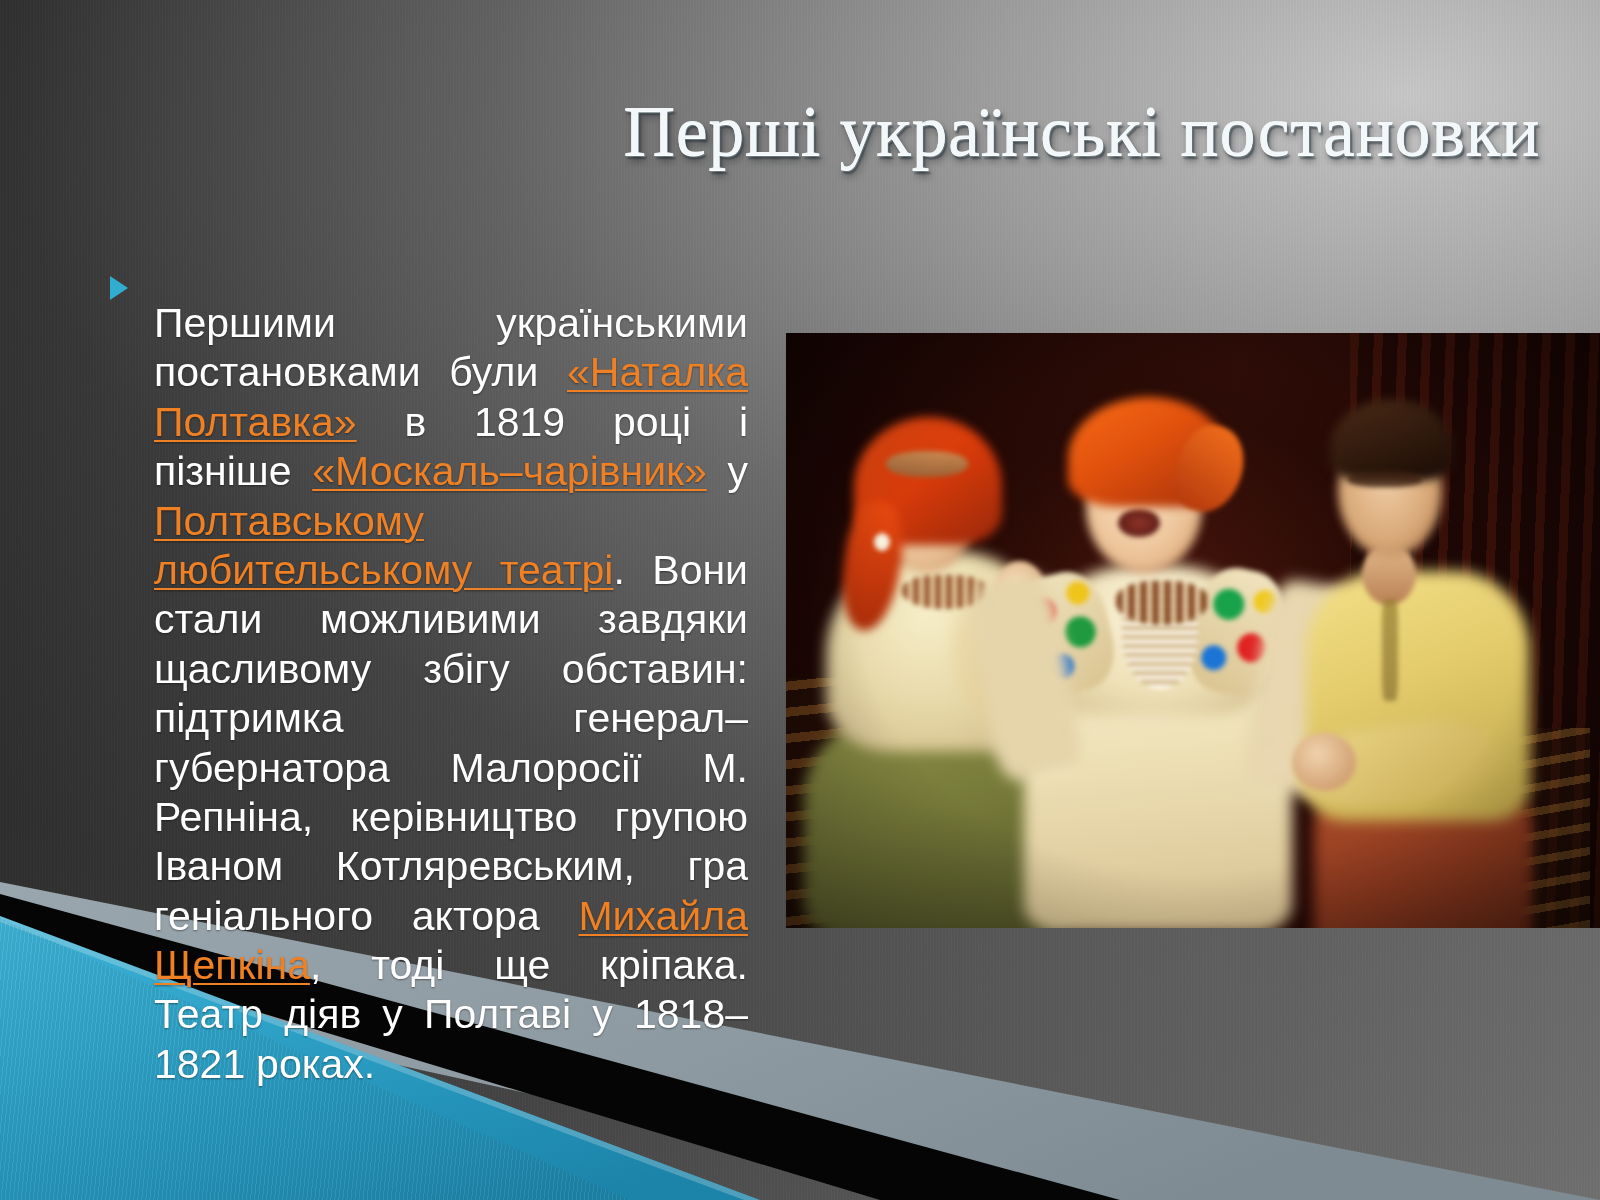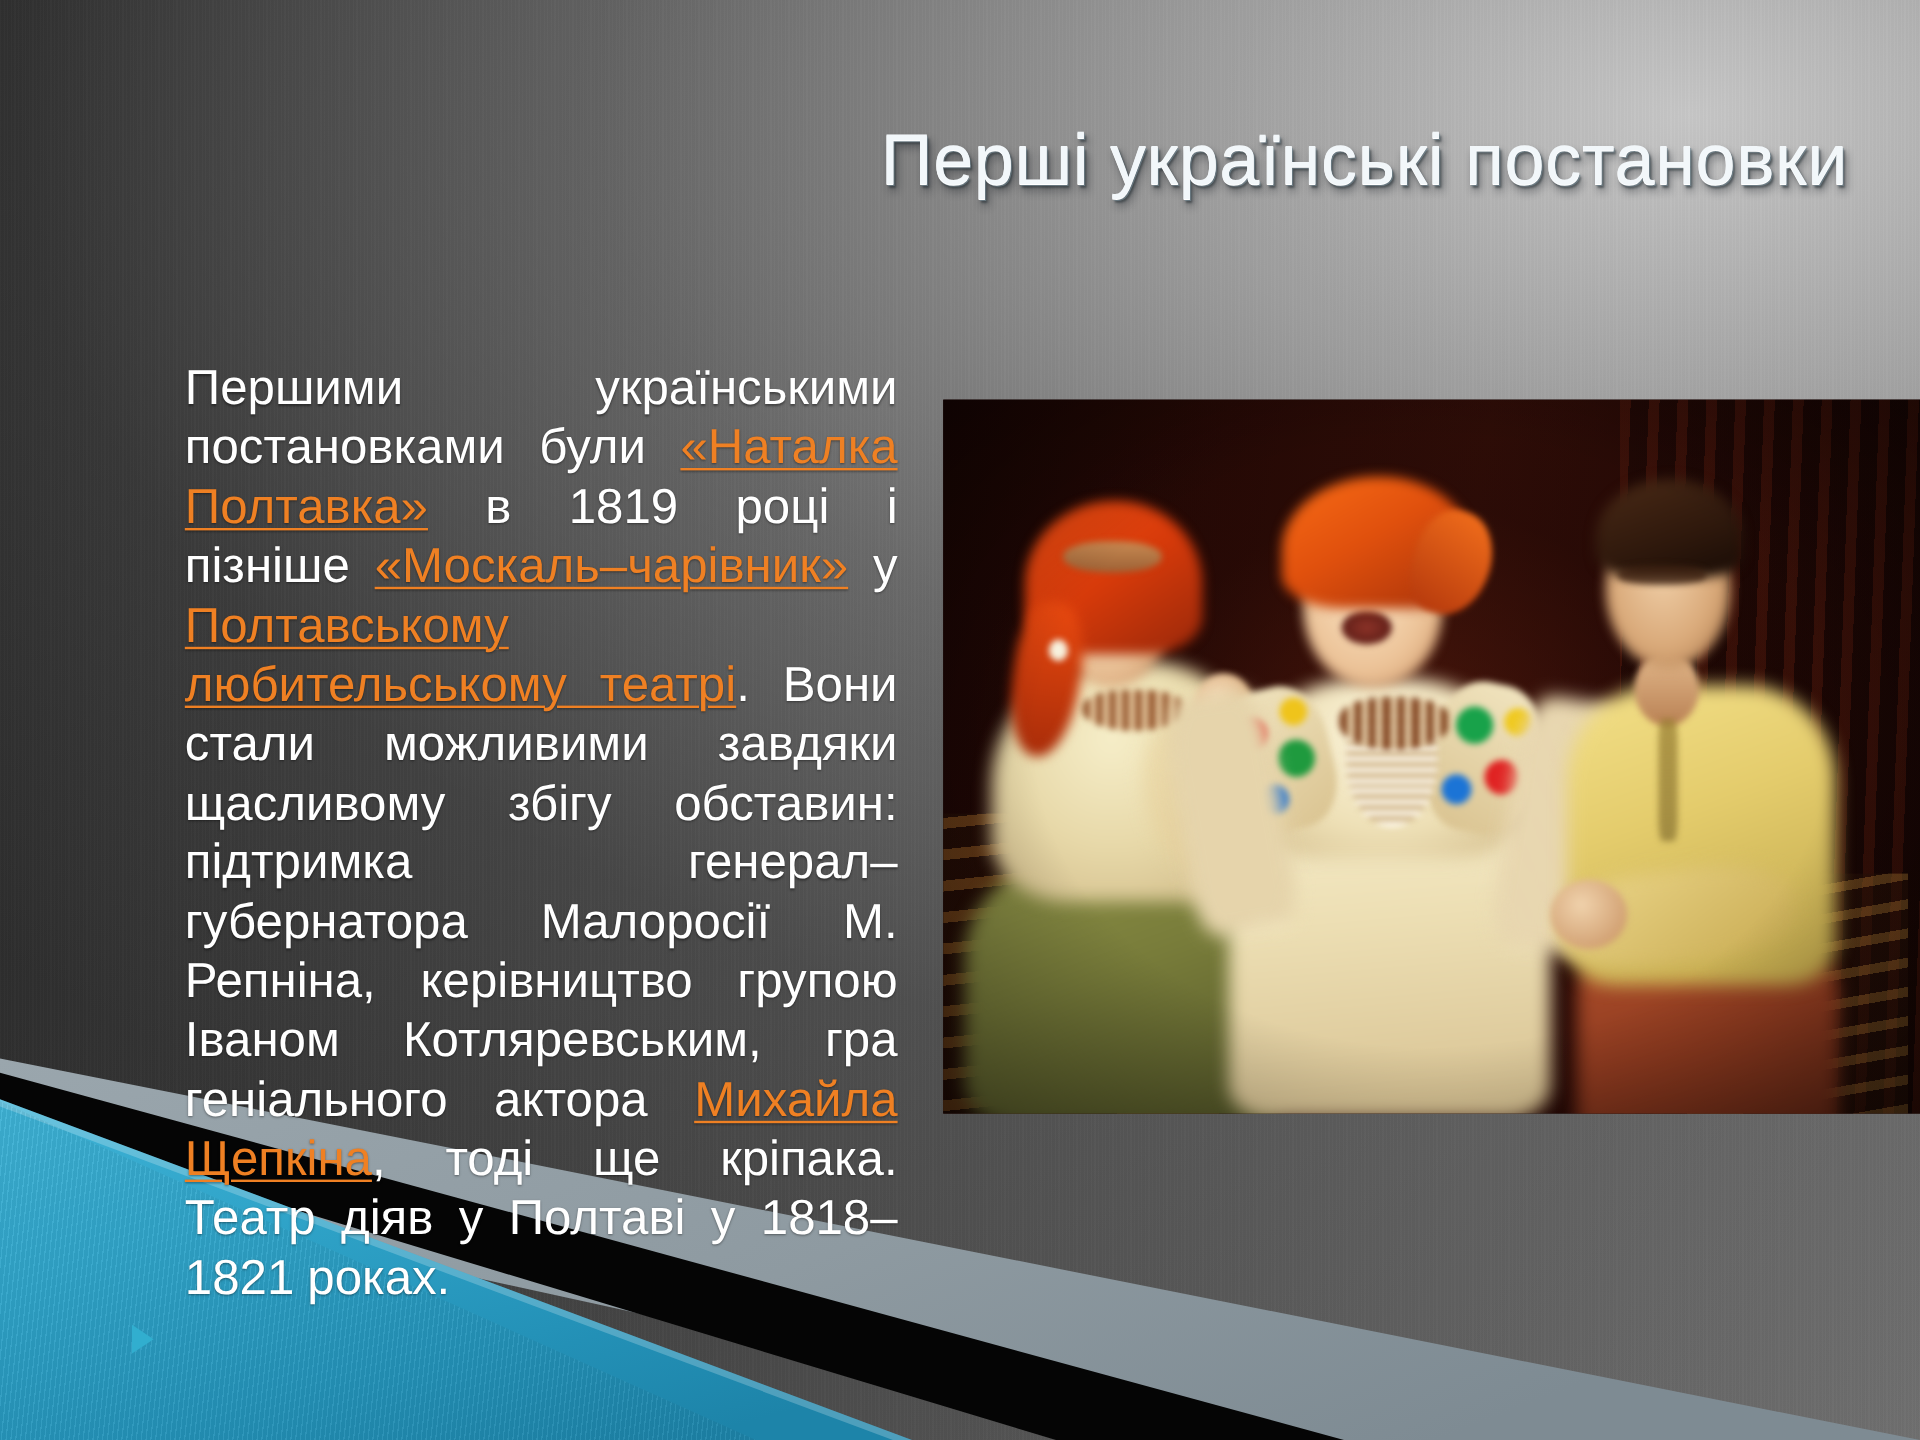--- a/index.html
+++ b/index.html
@@ -55,42 +55,43 @@
     top: 72px;
     width: 1480px;
     height: 120px;
     z-index: 6;
     display: flex;
     align-items: center;
     justify-content: flex-end;
   }
 
   .slide-title {
-    font-size: 60px;
+    font-size: 72px;
     line-height: 1.05;
     font-weight: 400;
     white-space: nowrap;
     color: #f2f7fa;
     letter-spacing: 0.5px;
     text-shadow:
       0px 1px 0px #ffffff,
       1px 2px 0px rgba(120,140,150,0.65),
       2px 4px 2px rgba(30,40,45,0.55),
       3px 6px 7px rgba(20,25,30,0.45);
+    font-family: Liberation Serif, serif;
   }
 
   
   .body-block {
     position: absolute;
     left: 108px;
     top: 258px;
     width: 640px;
     z-index: 5;
     display: flex;
-    align-items: flex-end;
+    align-items: flex-start;
   }
 
   .bullet-marker {
     flex: 0 0 auto;
     width: 22px;
     margin-top: 16px;
     margin-right: 24px;
   }
 
   .bullet-marker svg { display: block; }

